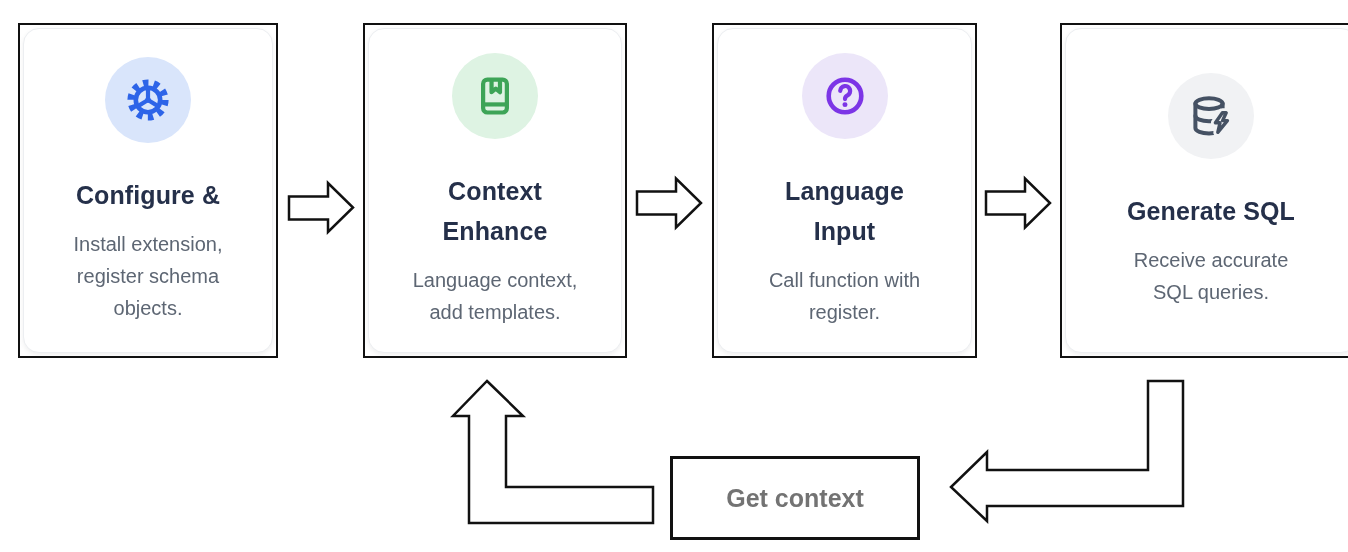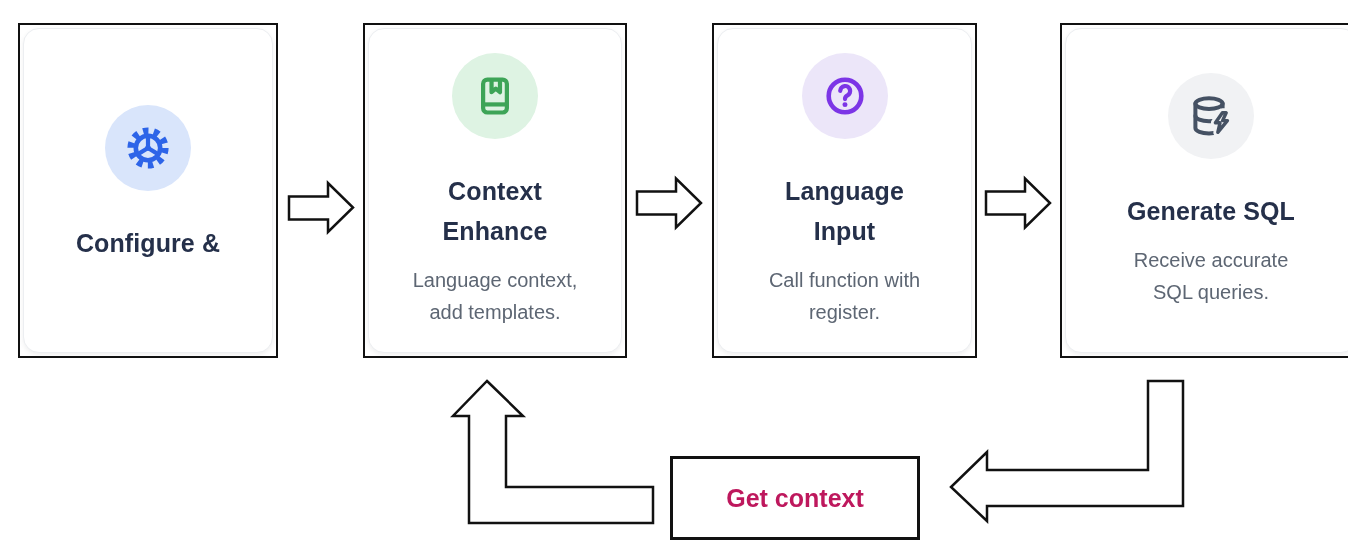--- a/index.html
+++ b/index.html
@@ -75,21 +75,21 @@
     width: 250px;
     height: 84px;
     background: #ffffff;
     border: 3px solid #111111;
     box-sizing: border-box;
     display: flex;
     align-items: center;
     justify-content: center;
     font-size: 25px;
     font-weight: 700;
-    color: #be185d;
+    color: #737373;
   }
   #card-step1 { left: 18px;   width: 260px; }
   #card-step2 { left: 363px;  width: 264px; }
   #card-step3 { left: 712px;  width: 265px; }
   #card-step4 { left: 1060px; width: 302px; }
 </style>
 </head>
 <body>
 
 <div class="canvas">
@@ -112,20 +112,21 @@
             <line x1="12" y1="12" x2="12" y2="6.6" stroke-width="2.1"></line>
             <line x1="12" y1="12" x2="7.4" y2="14.8" stroke-width="2.1"></line>
             <line x1="12" y1="12" x2="16.6" y2="14.8" stroke-width="2.1"></line>
           </g>
           <circle cx="12" cy="12" r="1.4" fill="currentColor"></circle>
         </svg>
       </div>
       <div class="card-title">
         <div>Configure &amp;</div>
       </div>
+      <div class="card-desc">Install extension, register schema objects.</div>
     </div>
   </div>
 
   <div class="card" id="card-step2">
     <div class="card-inner">
       <div class="icon-circle" style="background-color: rgb(222, 243, 227);">
         <svg width="46" height="46" viewBox="0 0 24 24" style="color: rgb(61, 164, 87);">
           <g fill="none" stroke="currentColor" stroke-width="2.2" stroke-linejoin="round">
             <rect x="5.8" y="3.4" width="12.4" height="17.2" rx="2.2"></rect>
             <path d="M10.2 3.4 V10 l2.2 -1.8 2.2 1.8 V3.4"></path>

